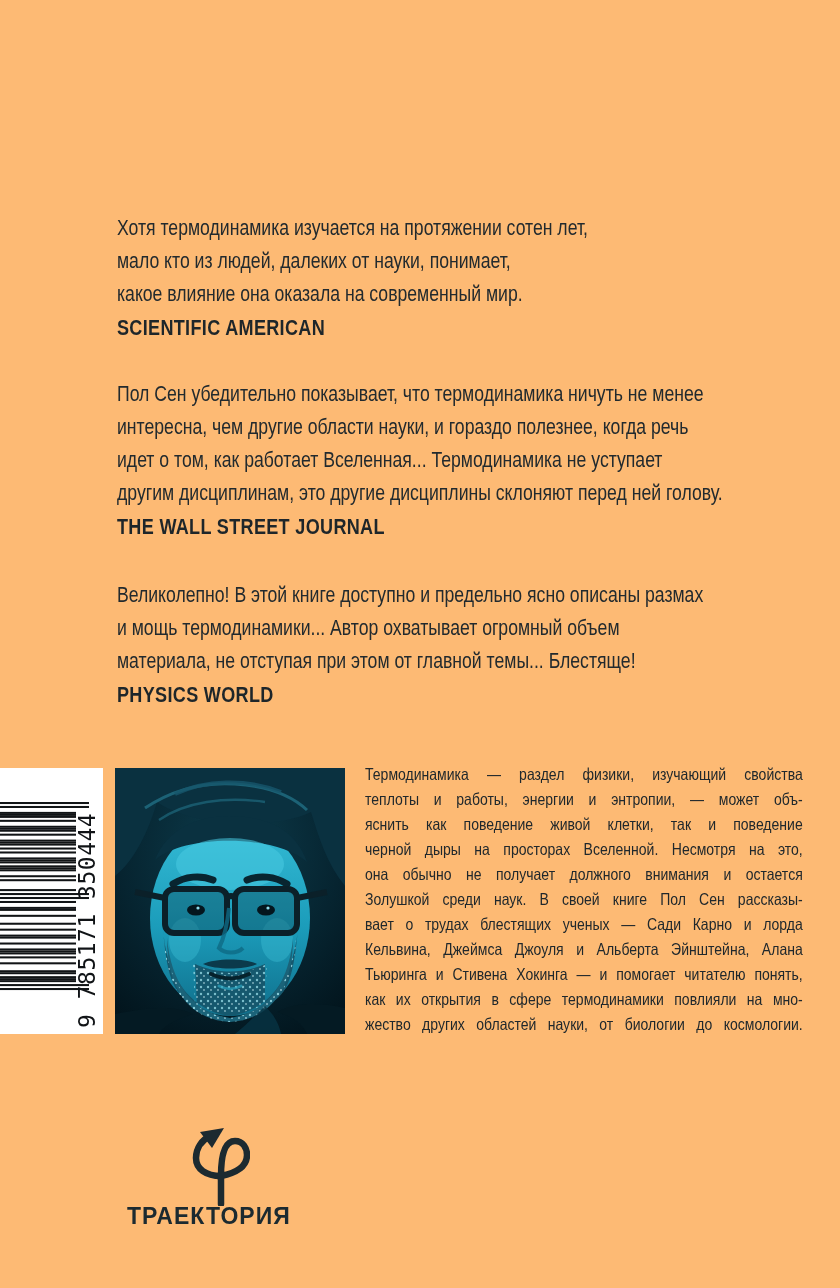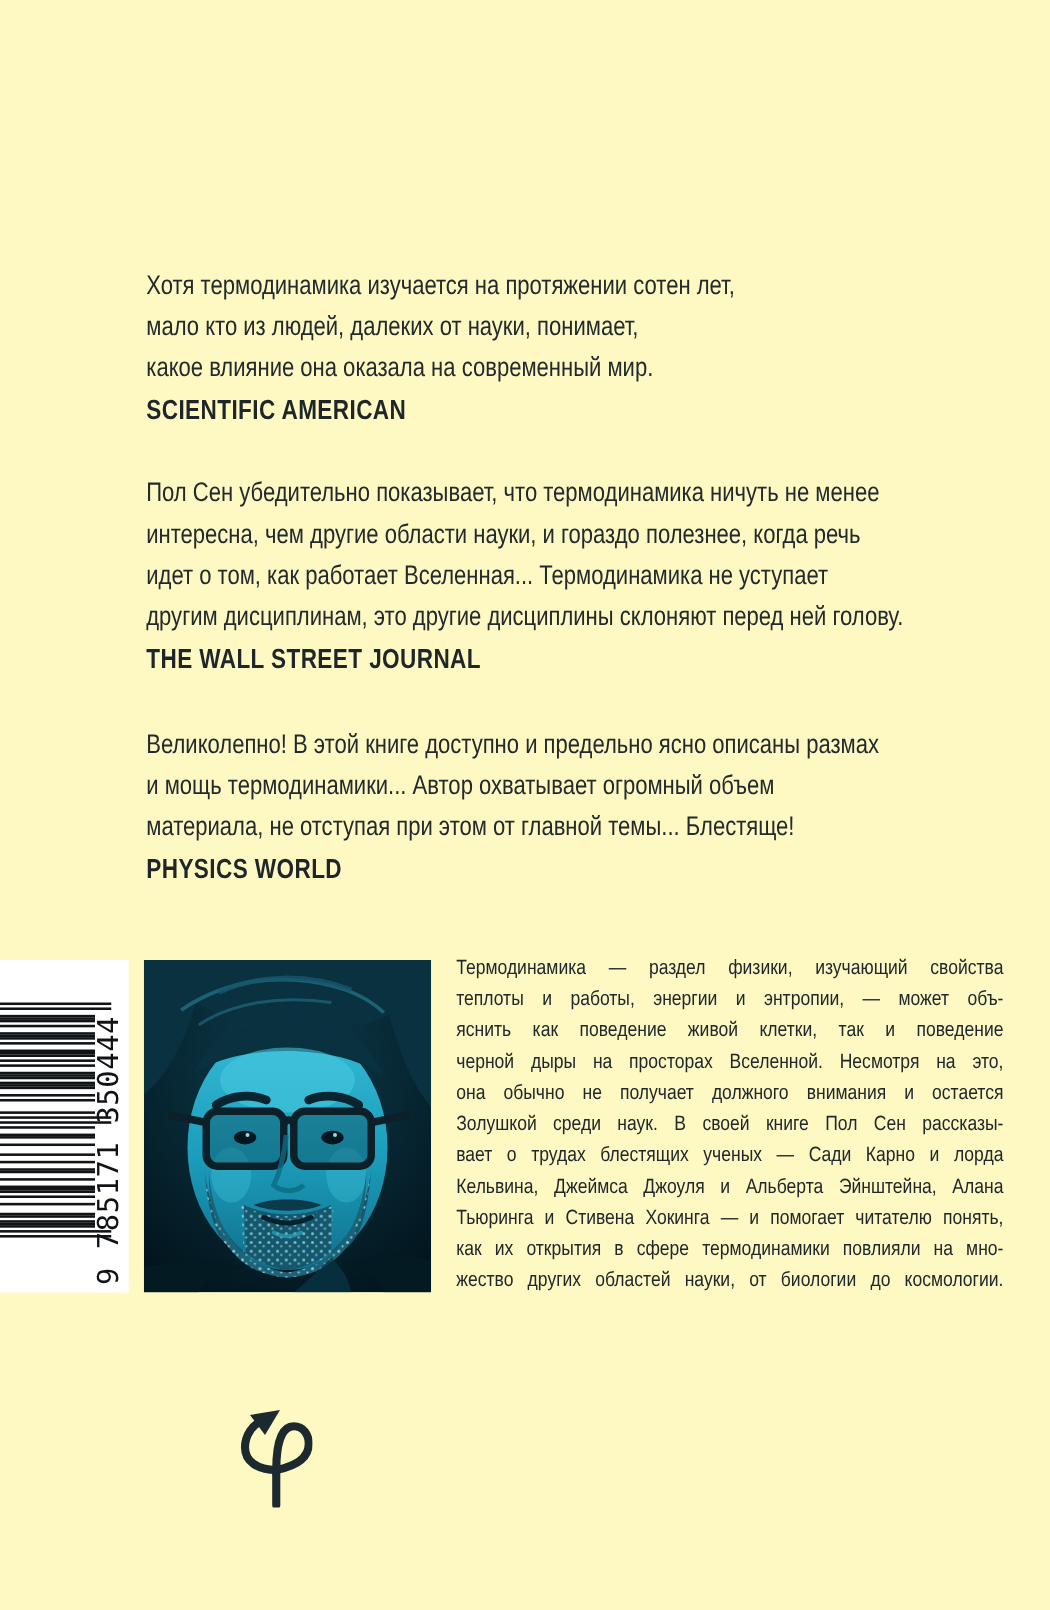--- a/index.html
+++ b/index.html
@@ -1,18 +1,18 @@
 <!DOCTYPE html>
 <html><head>
 <meta charset="utf-8">
 <style>
   html,body { margin:0; padding:0; background:#0d0d0d; }
   .page {
     position:relative; width:840px; height:1288px; margin:0 auto;
-    background:#fef9c3; overflow:hidden;
+    background:#fdba74; overflow:hidden;
     font-family:"Liberation Sans", sans-serif;
     -webkit-font-smoothing:antialiased;
   }
   
   .quote {
     position:absolute; left:117px; width:832px;
     transform:scaleX(0.82); transform-origin:top left;
     color:#222a2e;
   }
   .quote-text {
@@ -214,14 +214,15 @@
 как их открытия в сфере термодинамики повлияли на мно-
 жество других областей науки, от биологии до космологии.</div>
 
   <svg class="logo-symbol" viewBox="0 0 62 78">
     <g stroke="#1c2a30" stroke-width="6.5" fill="none" stroke-linecap="round">
       <path d="M 33,76 L 33,48 C 18,48 8,41 8,30 C 8,20 14,12 22,8"></path>
       <path d="M 33,48 C 33,30 36,13 47,13 C 55,13 59,20 59,27 C 59,39 48,45 33,48 Z"></path>
     </g>
     <polygon points="36,0 12,4 24,20" fill="#1c2a30"></polygon>
   </svg>
+  <div class="logo-name">ТРАЕКТОРИЯ</div>
 
 </div>
 
 </body></html>

